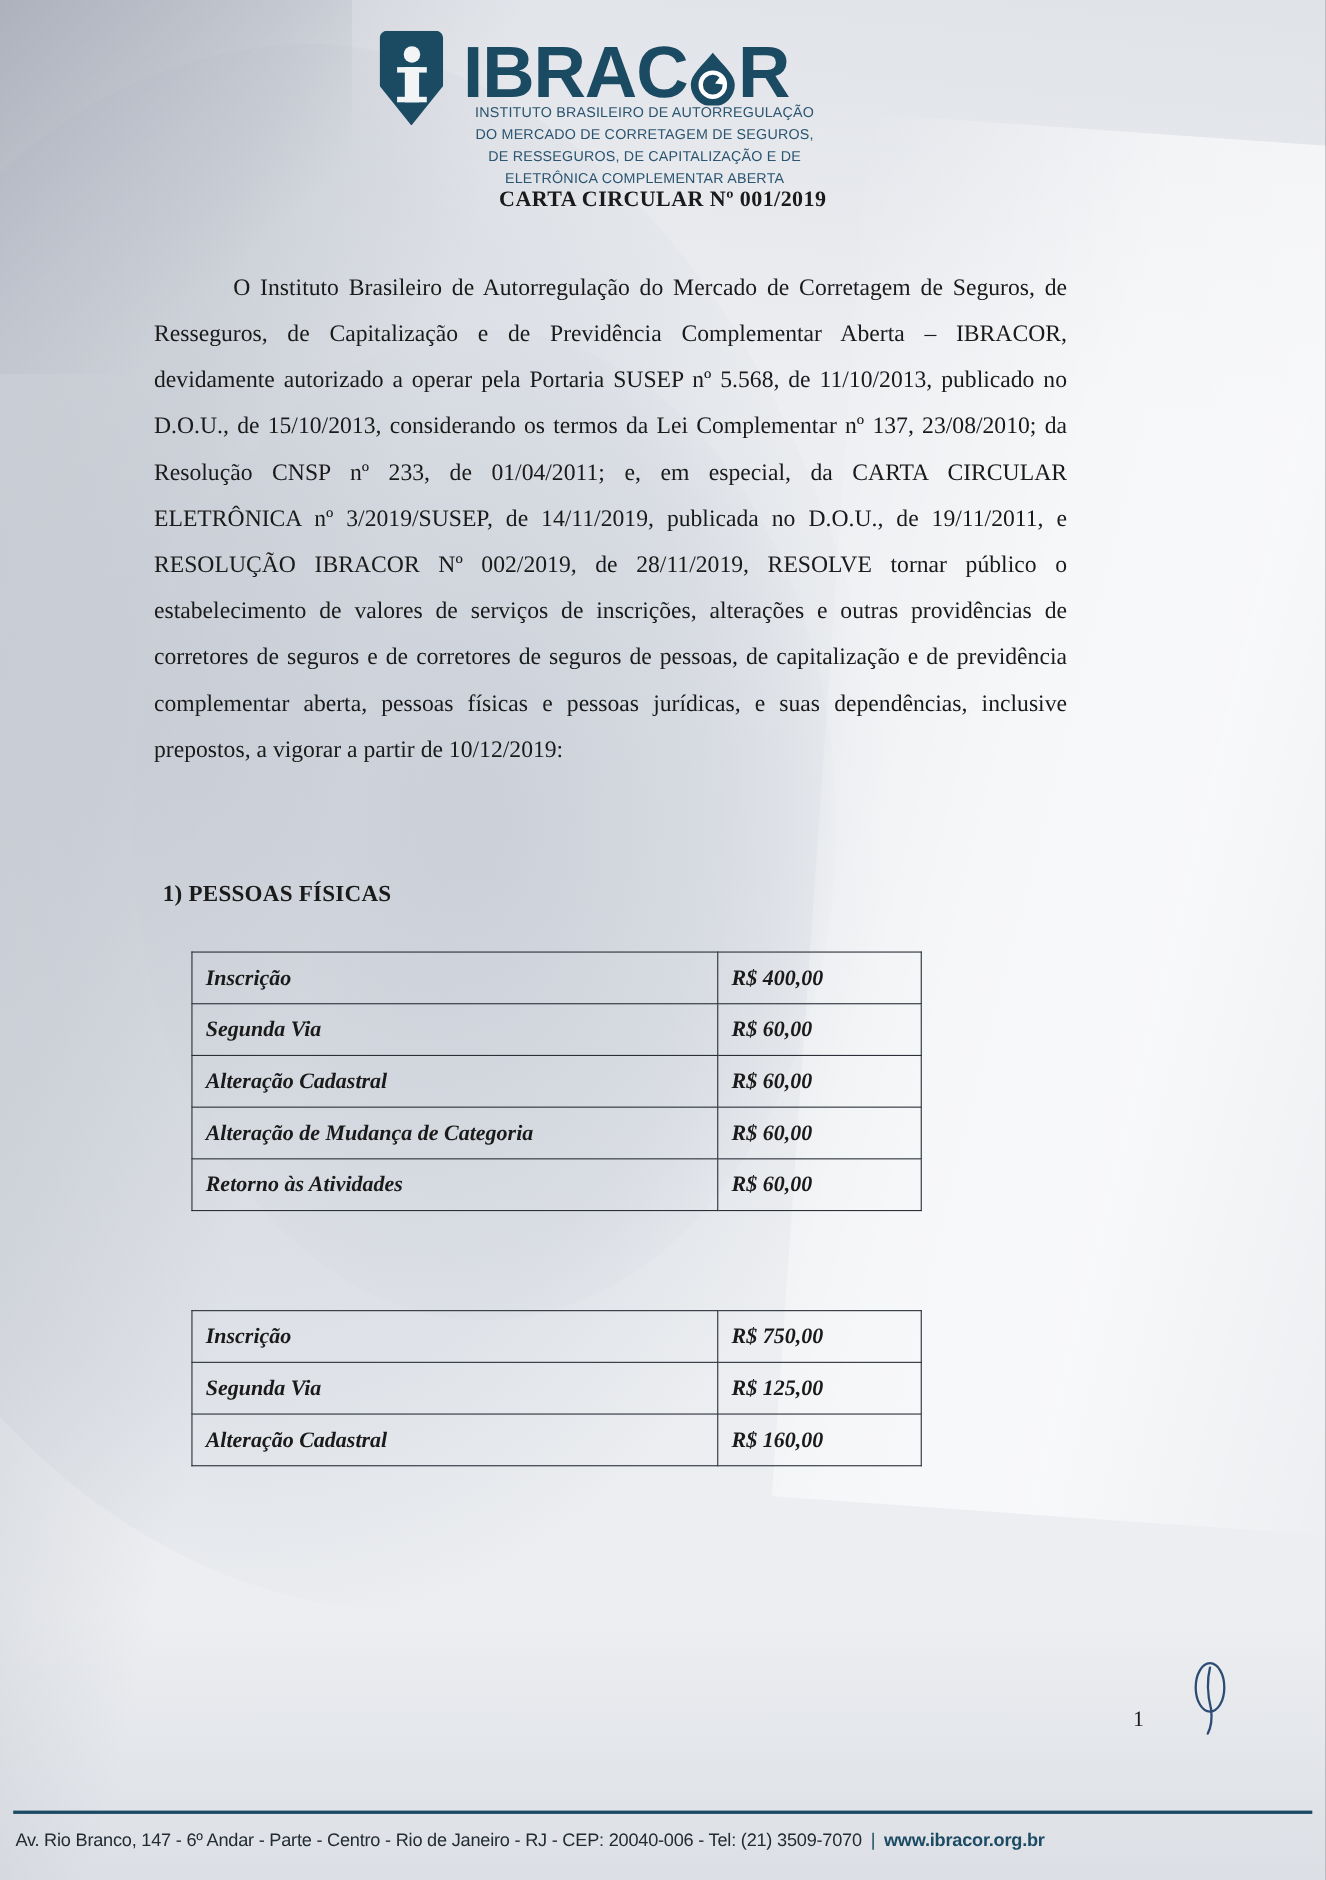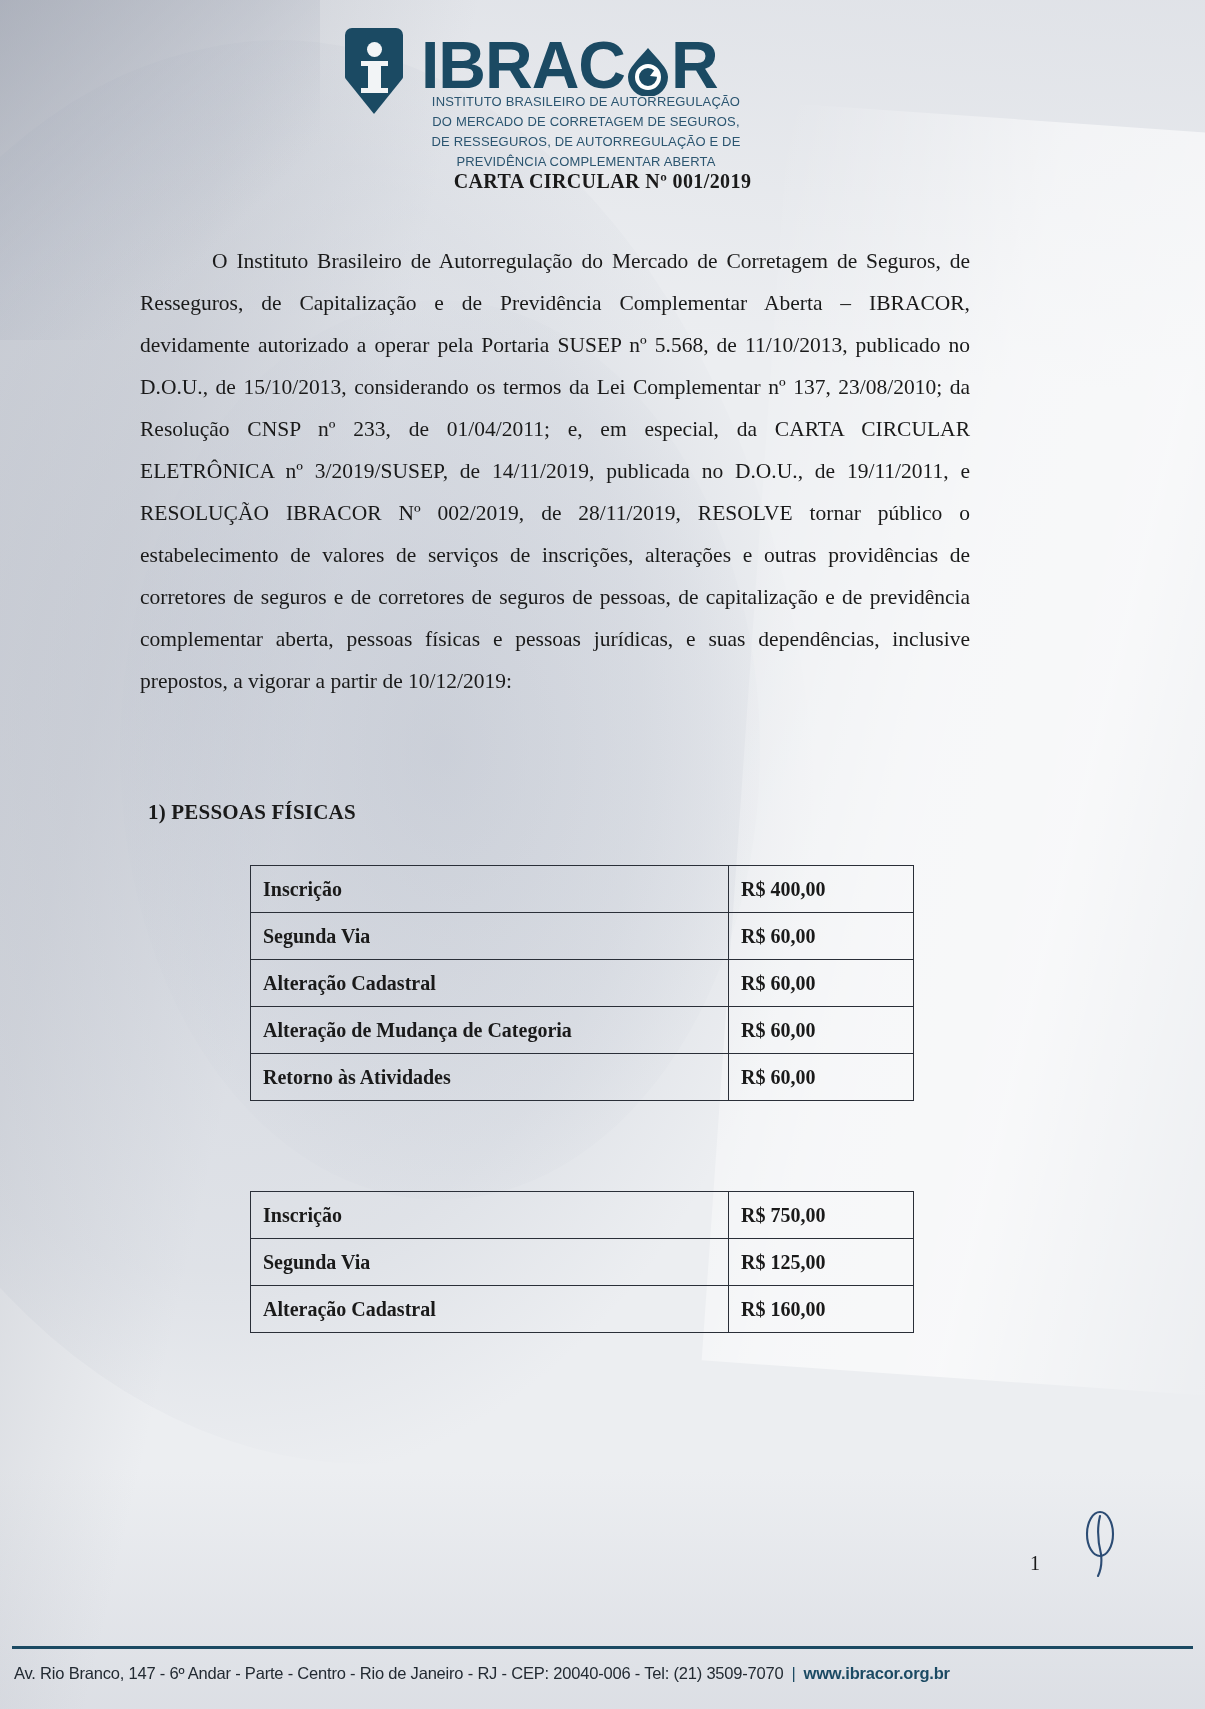--- a/index.html
+++ b/index.html
@@ -165,22 +165,23 @@
     font-weight: 700;
     letter-spacing: 0.2px;
     margin: 0;
     padding-left: 8px;
   }
 
   
   table.fee-table {
     border-collapse: collapse;
     width: 664px;
-    margin-left: 110px;
+    margin-left: 34px;
     table-layout: fixed;
+    font-style: italic;
   }
   table.fee-table td {
     border: 1.6px solid #2a2f38;
     height: 42px;
     font-size: 20px;
     font-weight: 700;
     padding: 2px 12px;
     background: transparent;
   }
   table.fee-table td.label { text-align: left; }
@@ -245,21 +246,21 @@
       </div>
       <div class="brand">
         <span>IBRAC</span><span class="droplet"><svg width="46" height="50" viewBox="0 0 46 50" aria-hidden="true">
               <path d="M23 2 C13 14, 3 22, 3 31 A20 20 0 0 0 43 31 C43 22, 33 14, 23 2 Z" fill="#1b4a63"></path>
               <circle cx="23" cy="31" r="11" fill="none" stroke="#ffffff" stroke-width="4"></circle>
               <path d="M31 22 L34 31 L25 30 Z" fill="#ffffff"></path>
             </svg></span><span>R</span>
       </div>
       <div class="org-sub">
         <div>INSTITUTO BRASILEIRO DE AUTORREGULAÇÃO DO MERCADO DE CORRETAGEM DE SEGUROS,</div>
-        <div>DE RESSEGUROS, DE AUTORREGULAÇÃO E DE PREVIDÊNCIA COMPLEMENTAR ABERTA</div>
+        <div>DE RESSEGUROS, DE CAPITALIZAÇÃO E DE ELETRÔNICA COMPLEMENTAR ABERTA</div>
       </div>
     </div>
 
     <div class="doc-title">CARTA CIRCULAR Nº 001/2019</div>
 
     <div class="body-wrap">
 
       <p class="para">O Instituto Brasileiro de Autorregulação do Mercado de Corretagem de Seguros, de Resseguros, de Capitalização e de Previdência Complementar Aberta – IBRACOR, devidamente autorizado a operar pela Portaria SUSEP nº 5.568, de 11/10/2013, publicado no D.O.U., de 15/10/2013, considerando os termos da Lei Complementar nº 137, 23/08/2010; da Resolução CNSP nº 233, de 01/04/2011; e, em especial, da CARTA CIRCULAR ELETRÔNICA nº 3/2019/SUSEP, de 14/11/2019, publicada no D.O.U., de 19/11/2011, e RESOLUÇÃO IBRACOR Nº 002/2019, de 28/11/2019, RESOLVE tornar público o estabelecimento de valores de serviços de inscrições, alterações e outras providências de corretores de seguros e de corretores de seguros de pessoas, de capitalização e de previdência complementar aberta, pessoas físicas e pessoas jurídicas, e suas dependências, inclusive prepostos, a vigorar a partir de 10/12/2019:</p>
 
       <div class="gap-md"></div>

